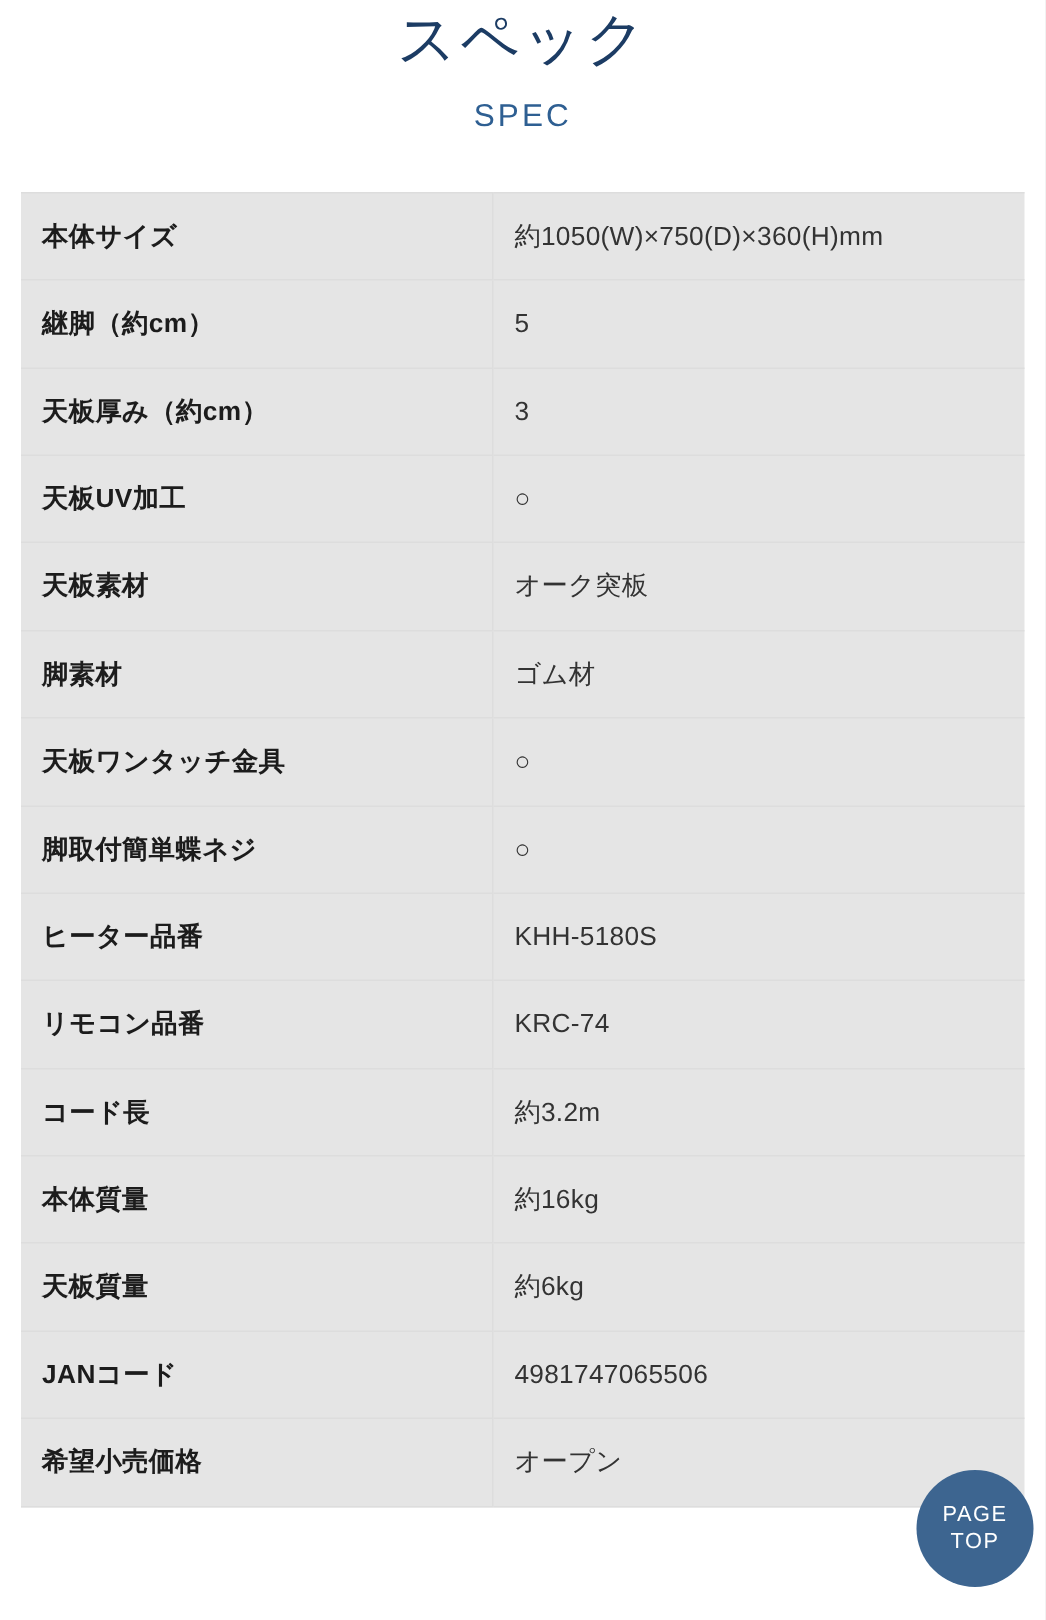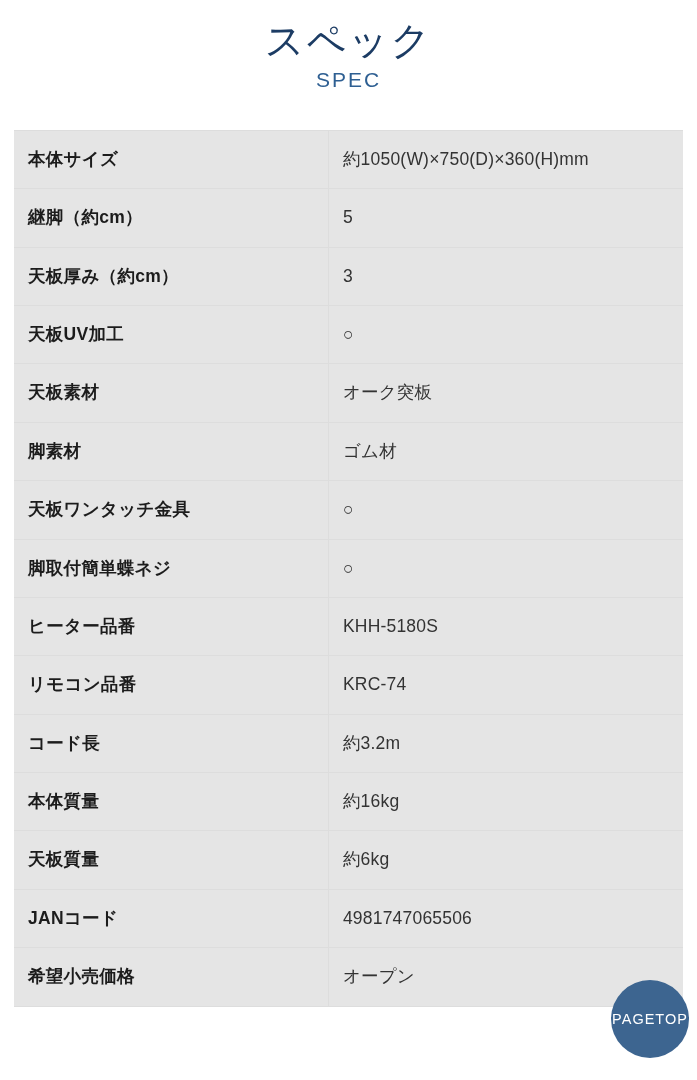--- a/index.html
+++ b/index.html
@@ -18,38 +18,38 @@
 
   .page {
     width: 697px;
     min-height: 1080px;
     position: relative;
     box-sizing: border-box;
   }
 
   .spec-header {
     text-align: center;
-    padding-top: 18px;
+    padding-top: 4px;
   }
 
   .spec-title-ja {
     font-size: 39px;
     letter-spacing: 2px;
     color: #1c3c64;
     font-weight: 400;
     line-height: 1.2;
     margin: 0;
   }
 
   .spec-title-en {
     font-size: 21px;
     color: #2e5f92;
     letter-spacing: 2px;
     font-weight: 400;
-    margin: 2px 0 0 0;
+    margin: 14px 0 0 0;
     line-height: 1.2;
   }
 
   .spec-table-wrap {
     margin-top: 38px;
     padding: 0 14px;
     box-sizing: border-box;
   }
 
   table.spec-table {
@@ -94,21 +94,21 @@
   .pagetop {
     position: absolute;
     right: 8px;
     bottom: 22px;
     width: 78px;
     height: 78px;
     border-radius: 50%;
     background: #3d6590;
     color: #ffffff;
     display: flex;
-    flex-direction: row;
+    flex-direction: column;
     align-items: center;
     justify-content: center;
     font-size: 14.5px;
     letter-spacing: 1px;
     line-height: 1.25;
     text-align: center;
     cursor: pointer;
     user-select: none;
   }
   .pagetop span { display: block; }

